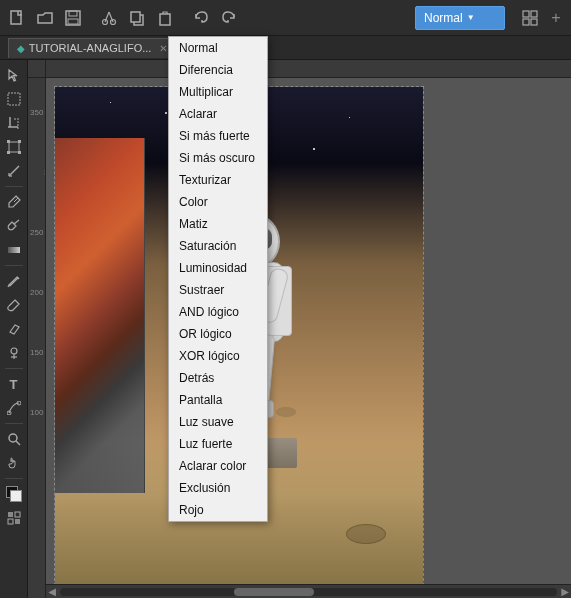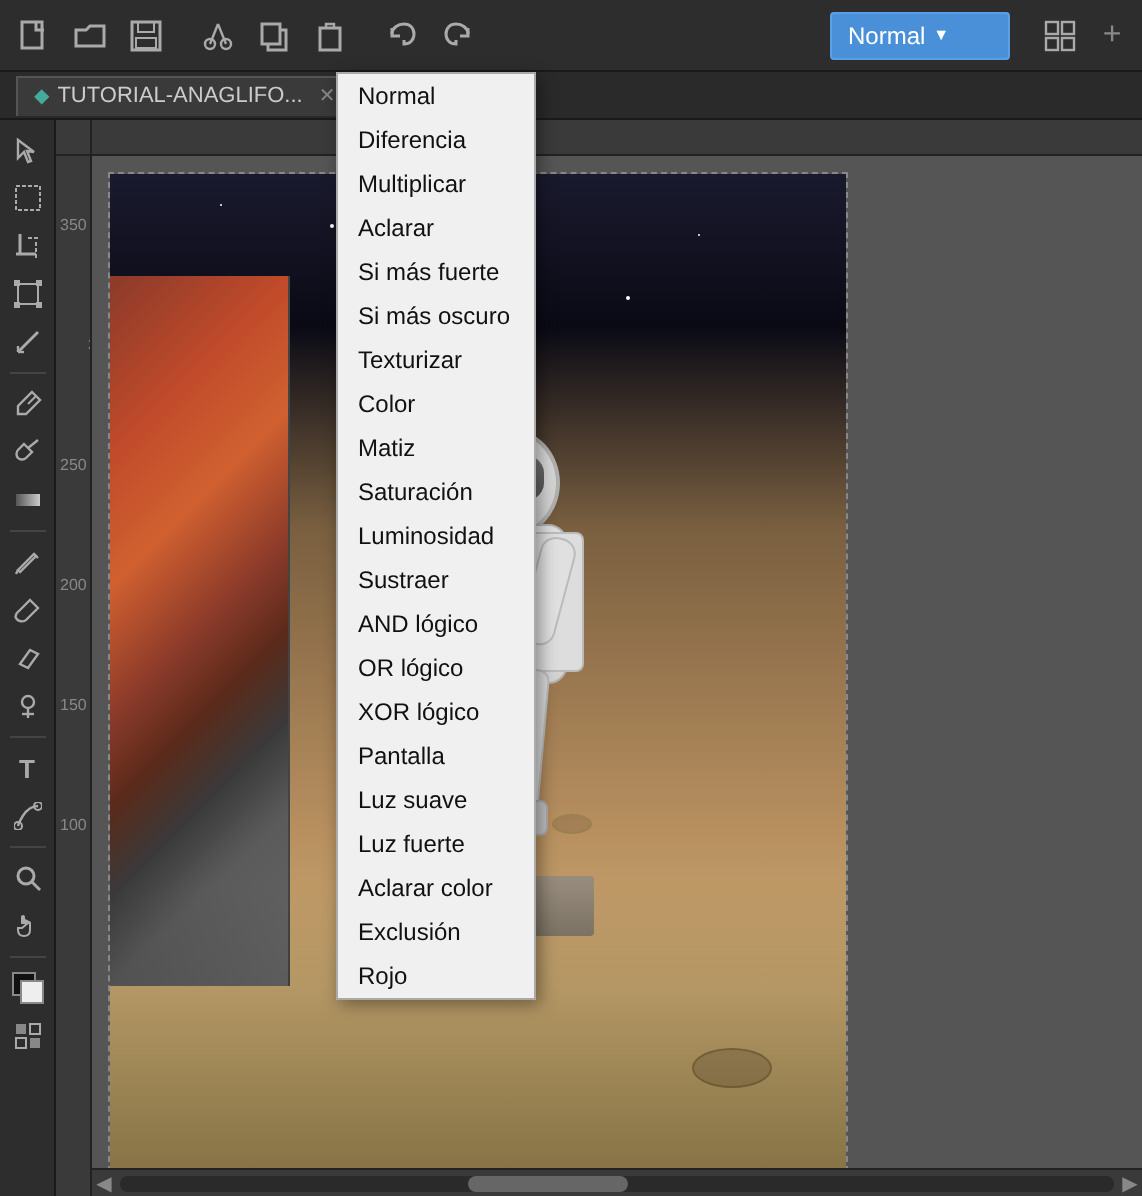--- a/index.html
+++ b/index.html
@@ -465,20 +465,21 @@
   <div class="menu-item">Si más oscuro</div>
   <div class="menu-item">Texturizar</div>
   <div class="menu-item">Color</div>
   <div class="menu-item">Matiz</div>
   <div class="menu-item">Saturación</div>
   <div class="menu-item">Luminosidad</div>
   <div class="menu-item">Sustraer</div>
   <div class="menu-item">AND lógico</div>
   <div class="menu-item">OR lógico</div>
   <div class="menu-item">XOR lógico</div>
+  <div class="menu-item">Detrás</div>
   <div class="menu-item">Pantalla</div>
   <div class="menu-item">Luz suave</div>
   <div class="menu-item">Luz fuerte</div>
   <div class="menu-item">Aclarar color</div>
   <div class="menu-item">Exclusión</div>
   <div class="menu-item">Rojo</div>
 
 </div>
 
 </body></html>

